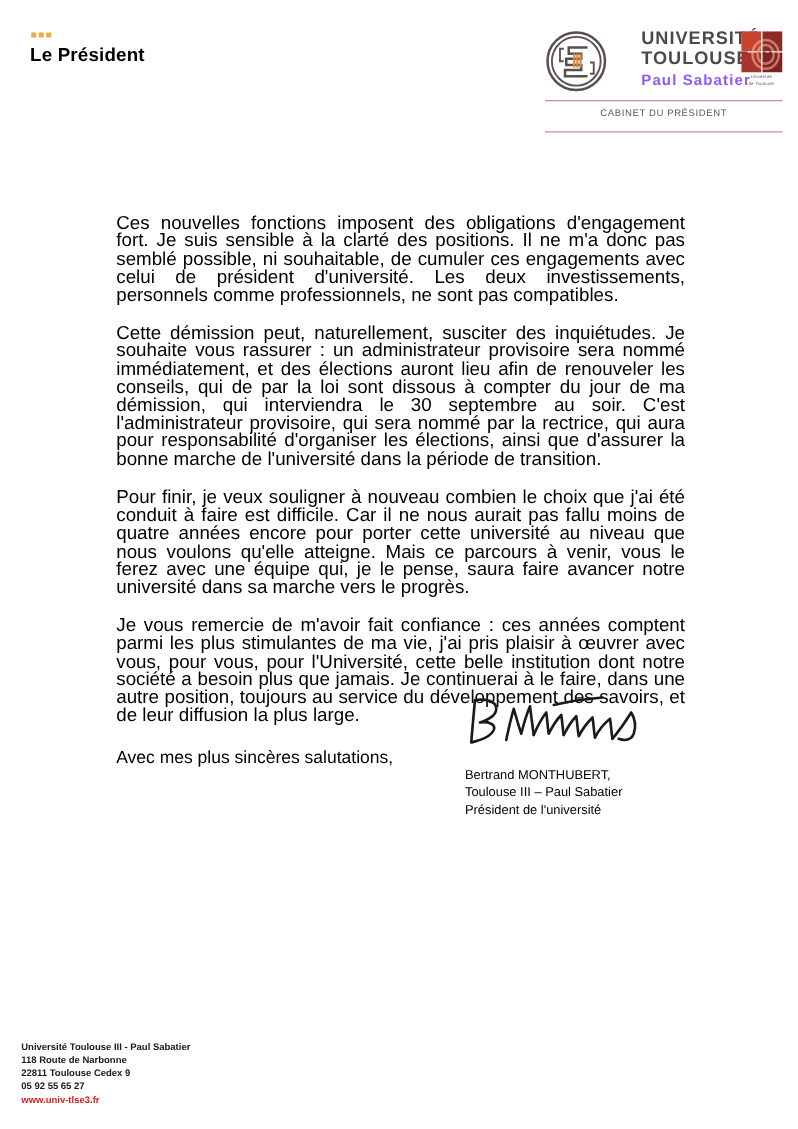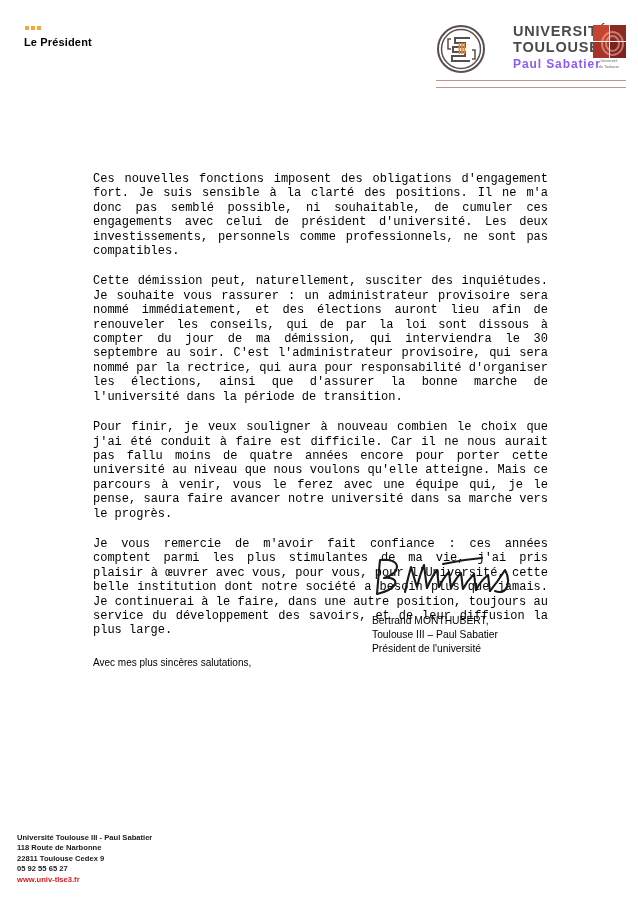--- a/index.html
+++ b/index.html
@@ -39,21 +39,21 @@
   .letterhead-mark i {
     display: block;
     width: 4px;
     height: 4px;
     background: #f0a843;
   }
   .dept-title {
     position: absolute;
     left: 24px;
     top: 36px;
-    font-size: 11px;
+    font-size: 15px;
     font-weight: bold;
     letter-spacing: 0.15px;
     color: #000;
   }
 
   
   .logo-block {
     position: absolute;
     right: 12px;
     top: 22px;
@@ -152,30 +152,29 @@
 
   
   .body-wrap {
     position: absolute;
     left: 93px;
     top: 172px;
     width: 455px;
   }
   p.para {
     margin: 0 0 16px 0;
-    font-size: 12px;
+    font-size: 15px;
     line-height: 14.4px;
     text-align: justify;
     color: #000;
-    font-family: Liberation Mono, monospace;
   }
   p.para.last { margin-bottom: 18px; margin-top: 12px; }
   p.closing {
     margin: 0;
-    font-size: 10px;
+    font-size: 14px;
     line-height: 14.4px;
     color: #000;
   }
 
   
   .sig-area {
     position: absolute;
     left: 372px;
     top: 548px;
     width: 230px;
@@ -246,20 +245,21 @@
               <span class="ring"></span>
                 <span class="ring2"></span>
             </div>
             <div class="logo-sq-cap">Université</div>
             <div class="logo-sq-cap">de Toulouse</div>
           </div>
         </div>
       </div>
 
       <div class="logo-rule"></div>
+      <div class="logo-sub">CABINET DU PRÉSIDENT</div>
       <div class="logo-rule"></div>
     </div>
   </div>
 
   <div class="body-wrap">
     <p class="para">Ces nouvelles fonctions imposent des obligations d'engagement fort. Je suis sensible à la clarté des positions. Il ne m'a donc pas semblé possible, ni souhaitable, de cumuler ces engagements avec celui de président d'université. Les deux investissements, personnels comme professionnels, ne sont pas compatibles.</p>
     <p class="para">Cette démission peut, naturellement, susciter des inquiétudes. Je souhaite vous rassurer : un administrateur provisoire sera nommé immédiatement, et des élections auront lieu afin de renouveler les conseils, qui de par la loi sont dissous à compter du jour de ma démission, qui interviendra le 30 septembre au soir. C'est l'administrateur provisoire, qui sera nommé par la rectrice, qui aura pour responsabilité d'organiser les élections, ainsi que d'assurer la bonne marche de l'université dans la période de transition.</p>
     <p class="para">Pour finir, je veux souligner à nouveau combien le choix que j'ai été conduit à faire est difficile. Car il ne nous aurait pas fallu moins de quatre années encore pour porter cette université au niveau que nous voulons qu'elle atteigne. Mais ce parcours à venir, vous le ferez avec une équipe qui, je le pense, saura faire avancer notre université dans sa marche vers le progrès.</p>
     <p class="para last">Je vous remercie de m'avoir fait confiance : ces années comptent parmi les plus stimulantes de ma vie, j'ai pris plaisir à œuvrer avec vous, pour vous, pour l'Université, cette belle institution dont notre société a besoin plus que jamais. Je continuerai à le faire, dans une autre position, toujours au service du développement des savoirs, et de leur diffusion la plus large.</p>
     <p class="closing">Avec mes plus sincères salutations,</p>

